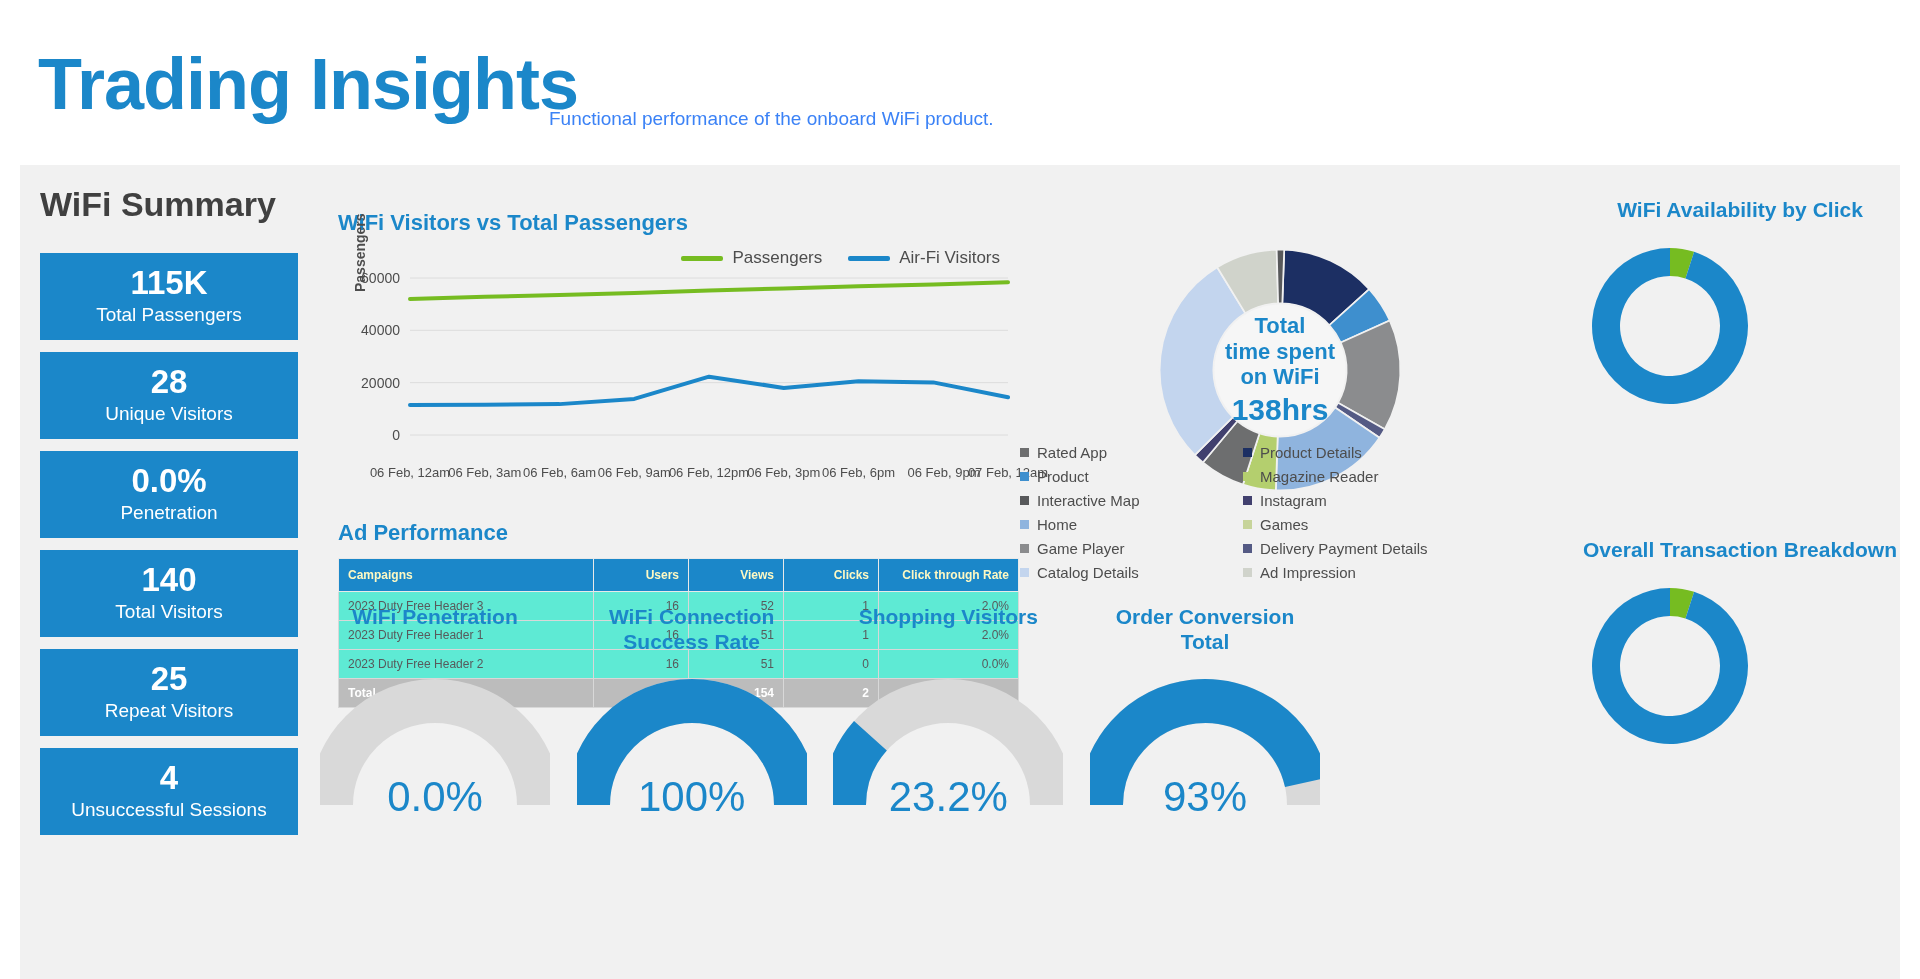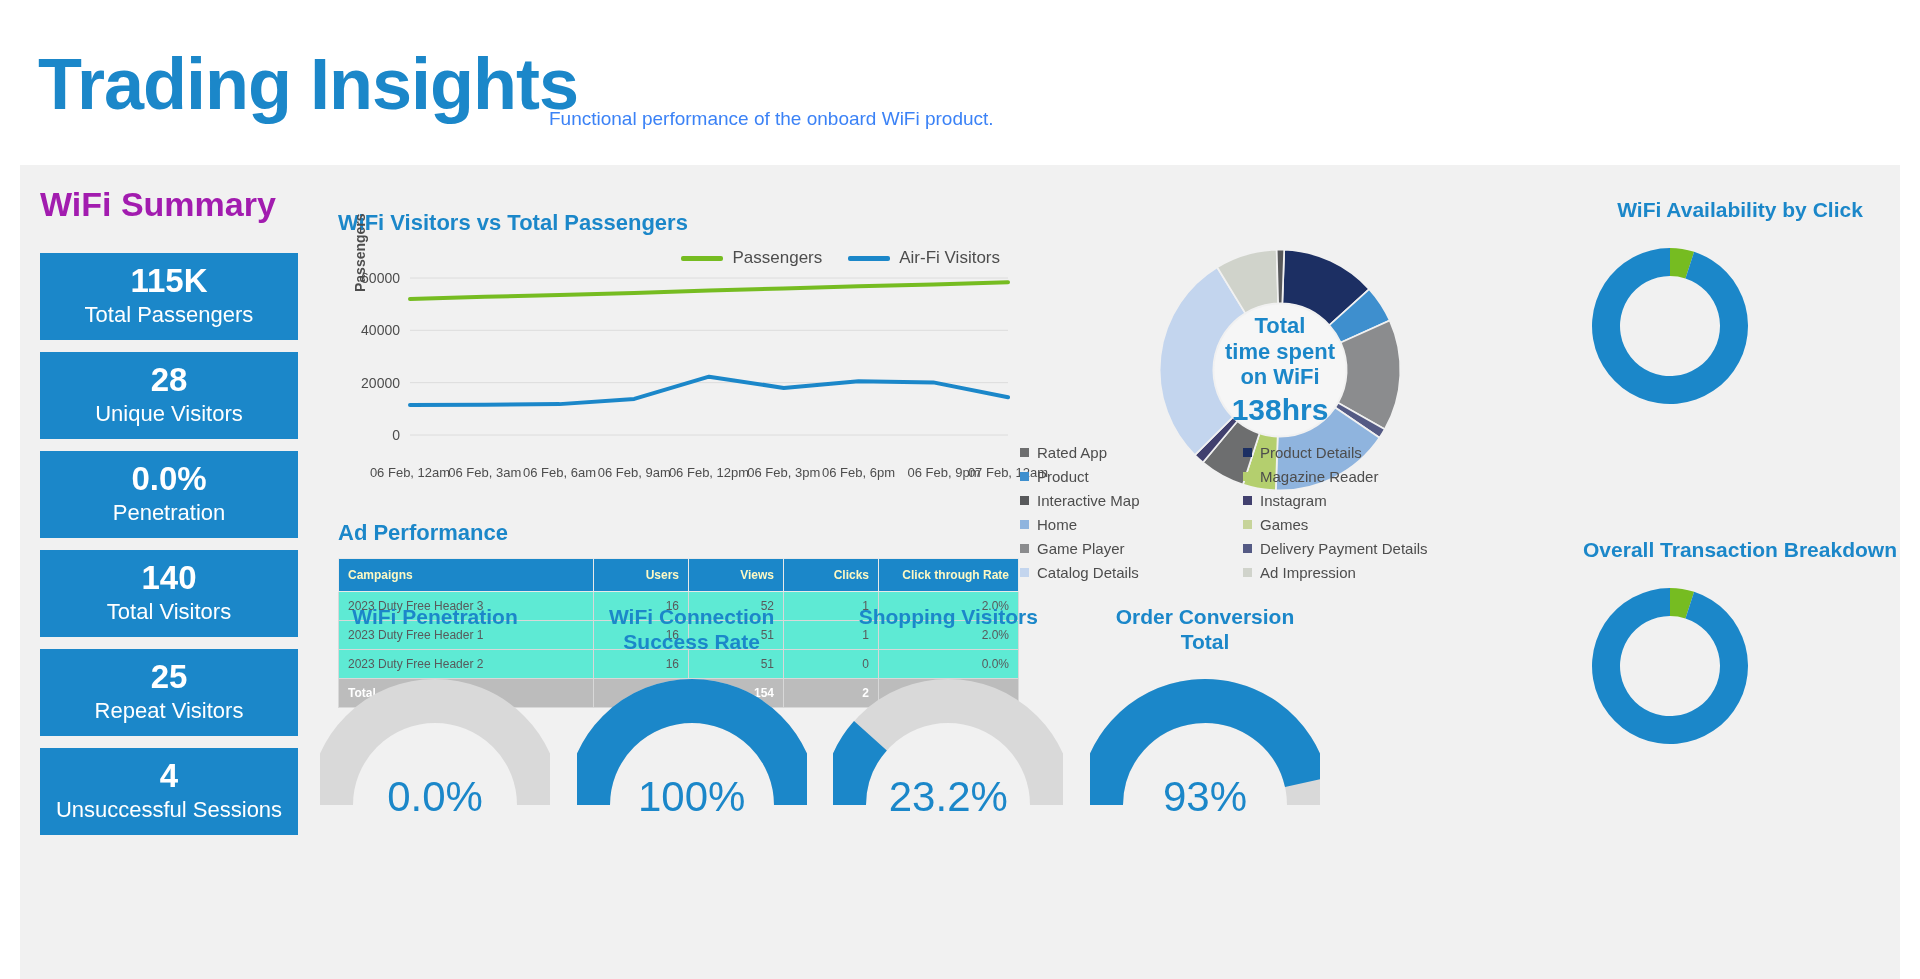--- a/index.html
+++ b/index.html
@@ -6,28 +6,28 @@
   body{
     width:1920px;height:979px;background:#ffffff;
     font-family:"Liberation Sans",sans-serif;
     overflow:hidden;position:relative;
   }
   .hdr{position:absolute;left:0;top:0;width:1920px;height:165px;background:#fff;}
   .hdr-title{position:absolute;left:38px;top:48px;font-size:72px;font-weight:bold;color:#1b87c9;letter-spacing:-1px;line-height:1;}
   .hdr-sub{position:absolute;left:549px;top:108px;font-size:19px;color:#3b82f6;}
 
   .panel{position:absolute;left:20px;top:165px;width:1880px;height:814px;background:#f1f1f1;}
-  .panel-title{position:absolute;left:20px;top:20px;font-size:34px;font-weight:bold;color:#a21caf;}
+  .panel-title{position:absolute;left:20px;top:20px;font-size:34px;font-weight:bold;color:#404040;}
 
   
   .kpi-col{position:absolute;left:20px;top:88px;width:258px;}
   .kpi{width:258px;height:87px;background:#1b87c9;margin-bottom:12px;
        display:flex;flex-direction:column;align-items:center;justify-content:center;color:#fff;}
   .kpi-val{font-size:33px;font-weight:bold;line-height:1.05;}
-  .kpi-lbl{font-size:22px;line-height:1.25;margin-top:2px;}
+  .kpi-lbl{font-size:19px;line-height:1.25;margin-top:2px;}
 
   
   .linechart{position:absolute;left:318px;top:45px;width:680px;height:245px;}
   .lc-title{position:absolute;left:0;top:0;font-size:22px;font-weight:bold;color:#1b87c9;}
   .lc-legend{position:absolute;right:18px;top:38px;display:flex;gap:26px;align-items:center;}
   .lg-item{display:flex;align-items:center;gap:9px;font-size:17px;color:#4d4d4d;}
   .lg-line{width:42px;height:5px;border-radius:2px;}
   .lc-plot{position:absolute;left:0;top:58px;width:680px;height:185px;}
   .lc-ylab{position:absolute;left:14px;top:82px;font-size:14px;color:#4d4d4d;font-weight:bold;
            transform:rotate(-90deg);transform-origin:left top;white-space:nowrap;}

